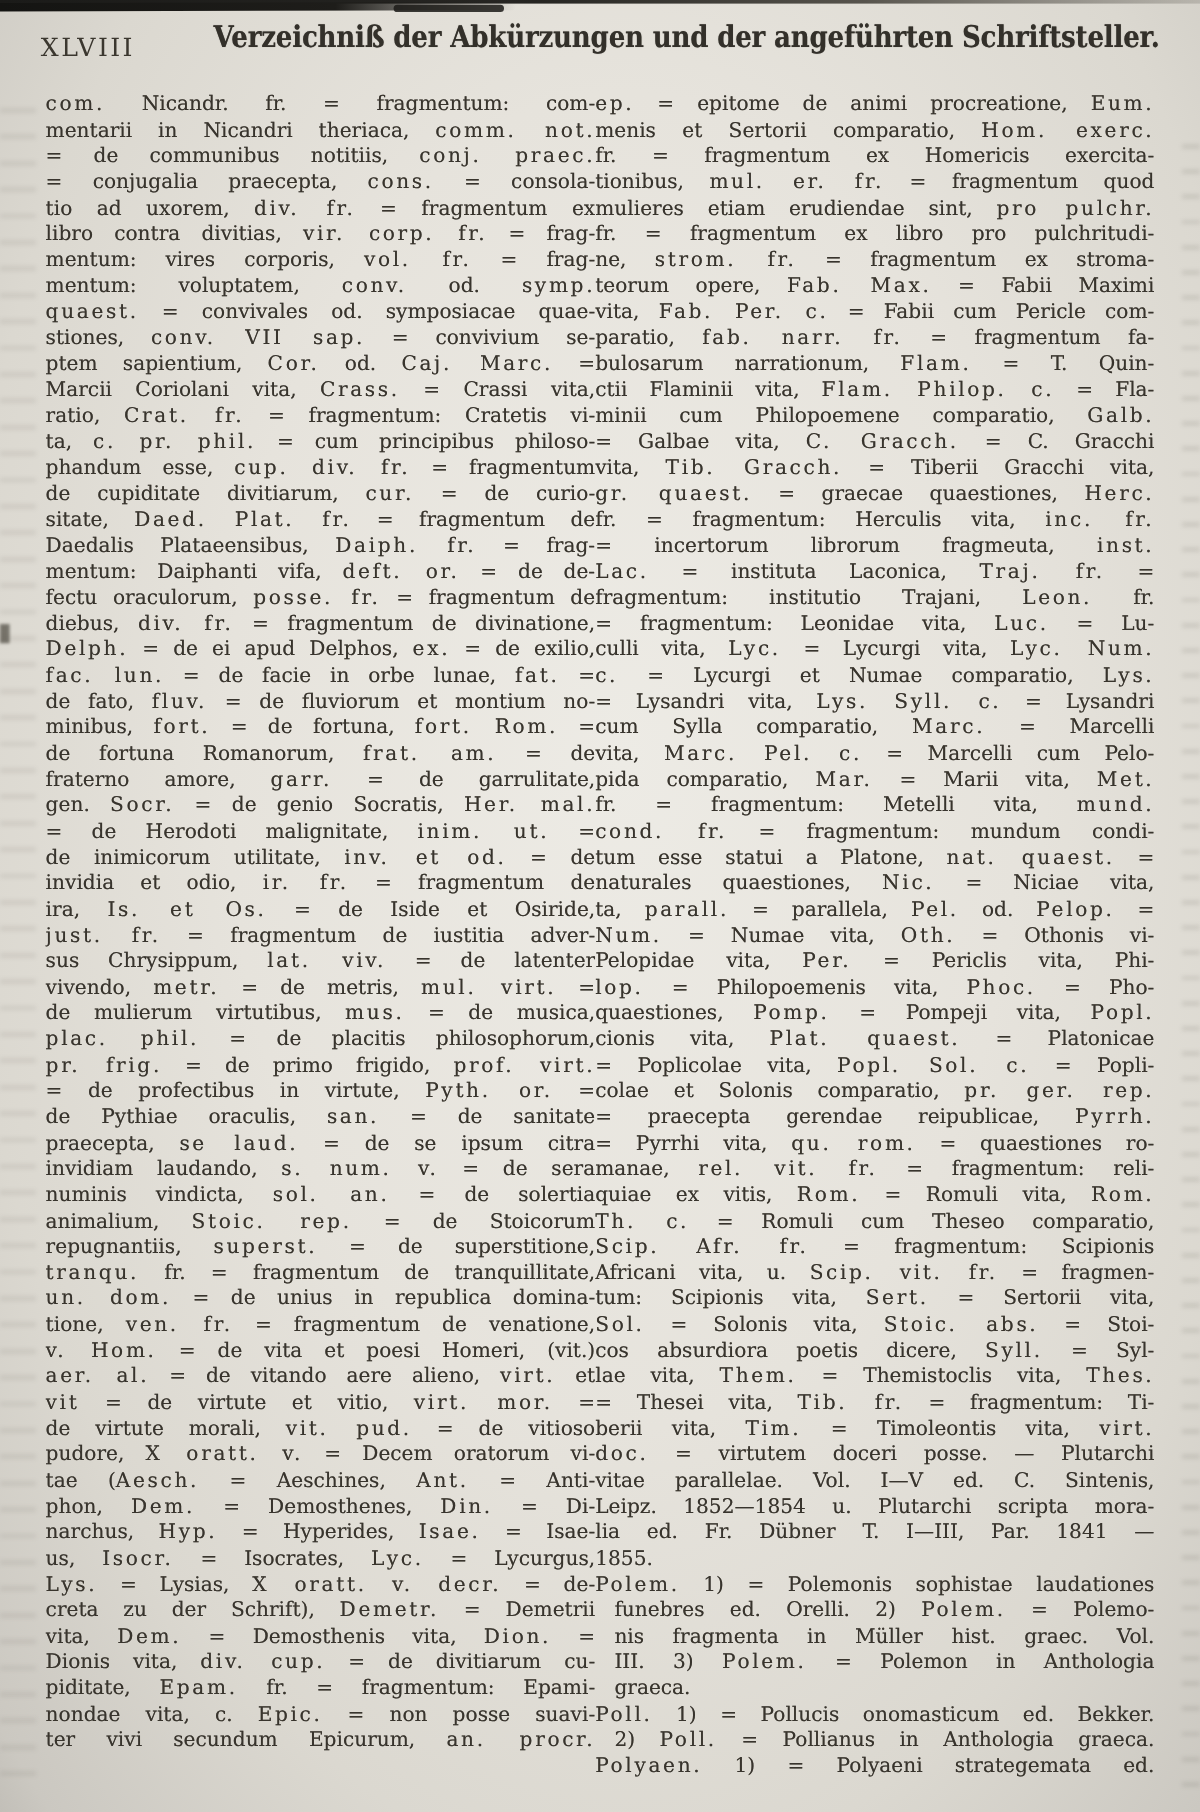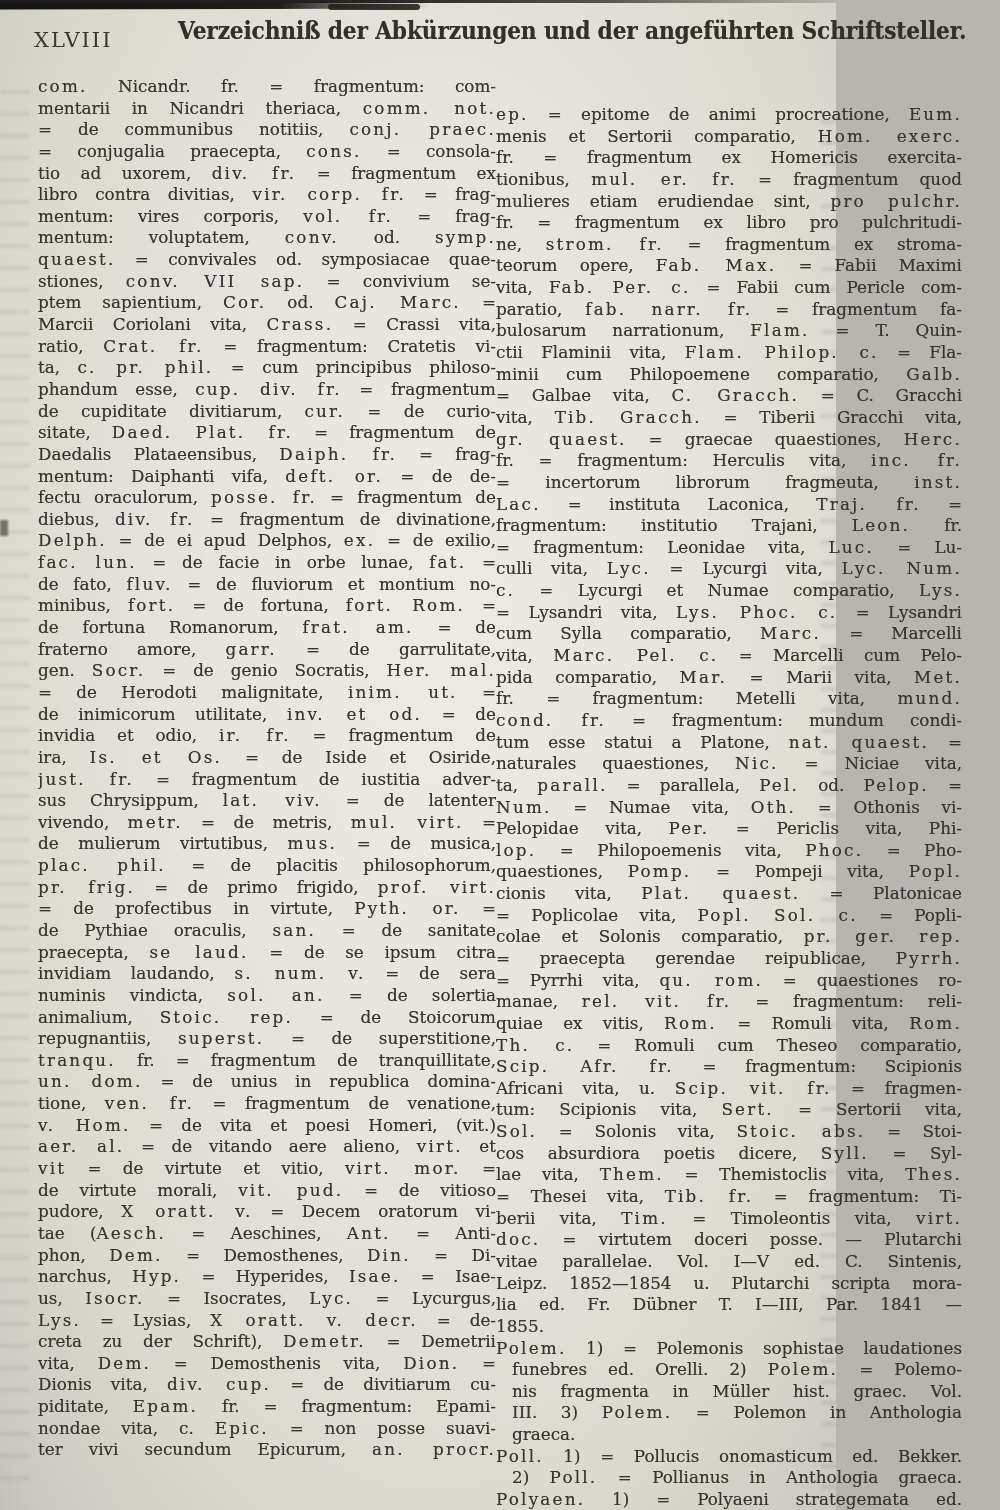--- a/index.html
+++ b/index.html
@@ -1,21 +1,21 @@
 <!DOCTYPE html>
 <html><head>
 <meta charset="utf-8">
 <style>
   html,body{margin:0;padding:0;}
   body{
     width:1000px;height:1510px;overflow:hidden;background:#b8b5ae;
     font-family:"DejaVu Serif","Liberation Serif",serif;
   }
   .page{
-    position:relative;width:836px;height:1510px;
+    position:relative;width:1000px;height:1510px;
     background:radial-gradient(ellipse at 52% 42%, #edebe5 0%, #e6e3dc 45%, #dbd8d0 75%, #cbc8c1 96%, #c2bfb8 100%);
     color:#36332c;
   }
   
   .scan-edge-line{position:absolute;top:0;left:0;width:100%;height:3px;
     background:linear-gradient(90deg,#1b1b19 0%,#262522 45%,#57544d 72%,rgba(130,126,118,.35) 100%);}
   .scan-edge-blob{position:absolute;top:2px;left:0;width:430px;height:7px;
     background:linear-gradient(90deg,#141412 0%,#1e1d1a 65%,rgba(30,29,26,0) 100%);
     border-radius:0 4px 4px 0;transform:skewY(-.15deg);}
   .scan-edge-blob2{position:absolute;top:4px;left:328px;width:92px;height:6px;
@@ -31,21 +31,21 @@
   .header{position:absolute;top:14px;left:0;width:100%;height:54px;}
   .page-num{position:absolute;left:34px;top:14px;font-size:21px;letter-spacing:2px;color:#3b372f;}
   .page-title{
     position:absolute;left:178px;top:2px;font-size:25px;font-weight:bold;color:#33302a;
     transform:scaleX(.87);transform-origin:left center;letter-spacing:-.2px;
     text-shadow:0 0 .6px rgba(40,37,30,.6);white-space:nowrap;
   }
   
   .columns{position:absolute;top:76px;left:38px;display:flex;}
   .col{width:458px;}
-  .col.right{width:466px;margin-top:28px;}
+  .col.right{width:466px;}
   .line{
     height:21.65px;line-height:21.65px;font-size:16.8px;overflow:hidden;
     text-align:justify;text-align-last:justify;color:#38342d;
     text-shadow:0 0 .4px rgba(50,46,38,.55);
   }
   .line.short{text-align-last:left;}
   .line.indent{padding-left:16px;}
   .g{letter-spacing:2.2px;} 
 </style>
 </head>
@@ -148,21 +148,21 @@
         <div class="line">= Galbae vita, <span class="g">C. Gracch.</span> = C. Gracchi</div>
         <div class="line">vita, <span class="g">Tib. Gracch.</span> = Tiberii Gracchi vita,</div>
         <div class="line"><span class="g">gr. quaest.</span> = graecae quaestiones, <span class="g">Herc.</span></div>
         <div class="line">fr. = fragmentum: Herculis vita, <span class="g">inc. fr.</span></div>
         <div class="line">= incertorum librorum fragmeuta, <span class="g">inst.</span></div>
         <div class="line"><span class="g">Lac.</span> = instituta Laconica, <span class="g">Traj. fr.</span> =</div>
         <div class="line">fragmentum: institutio Trajani, <span class="g">Leon.</span> fr.</div>
         <div class="line">= fragmentum: Leonidae vita, <span class="g">Luc.</span> = Lu-</div>
         <div class="line">culli vita, <span class="g">Lyc.</span> = Lycurgi vita, <span class="g">Lyc. Num.</span></div>
         <div class="line"><span class="g">c.</span> = Lycurgi et Numae comparatio, <span class="g">Lys.</span></div>
-        <div class="line">= Lysandri vita, <span class="g">Lys. Phoc. c.</span> = Lysandri</div>
+        <div class="line">= Lysandri vita, <span class="g">Lys. Syll. c.</span> = Lysandri</div>
         <div class="line">cum Sylla comparatio, <span class="g">Marc.</span> = Marcelli</div>
         <div class="line">vita, <span class="g">Marc. Pel. c.</span> = Marcelli cum Pelo-</div>
         <div class="line">pida comparatio, <span class="g">Mar.</span> = Marii vita, <span class="g">Met.</span></div>
         <div class="line">fr. = fragmentum: Metelli vita, <span class="g">mund.</span></div>
         <div class="line"><span class="g">cond. fr.</span> = fragmentum: mundum condi-</div>
         <div class="line">tum esse statui a Platone, <span class="g">nat. quaest.</span> =</div>
         <div class="line">naturales quaestiones, <span class="g">Nic.</span> = Niciae vita,</div>
         <div class="line">ta, <span class="g">parall.</span> = parallela, <span class="g">Pel.</span> od. <span class="g">Pelop.</span> =</div>
         <div class="line"><span class="g">Num.</span> = Numae vita, <span class="g">Oth.</span> = Othonis vi-</div>
         <div class="line">Pelopidae vita, <span class="g">Per.</span> = Periclis vita, Phi-</div>

